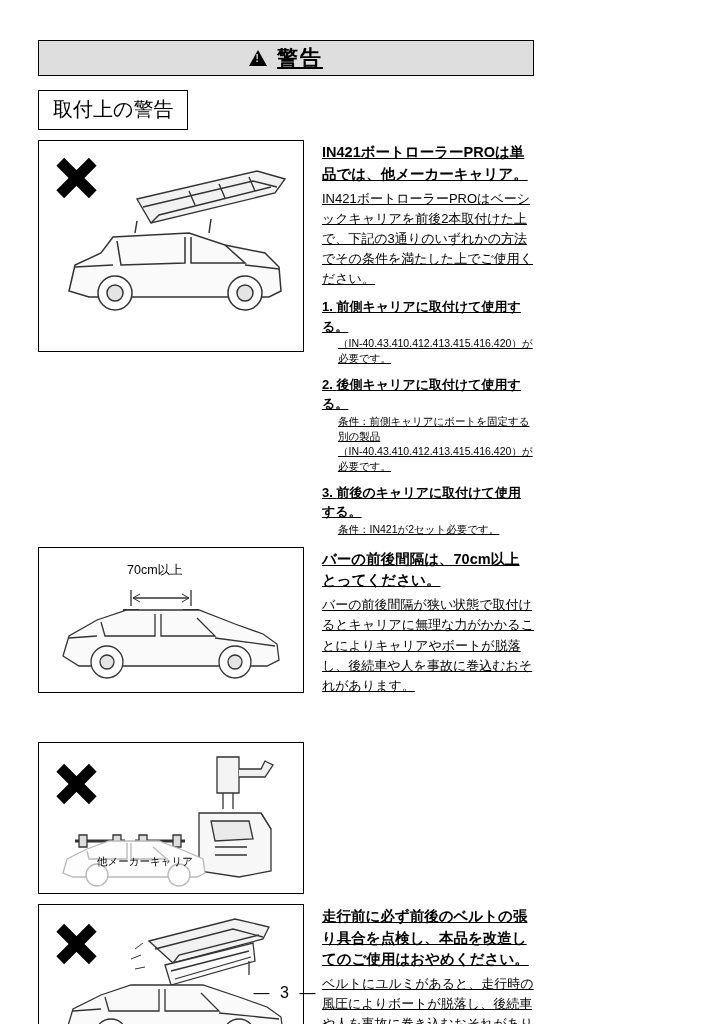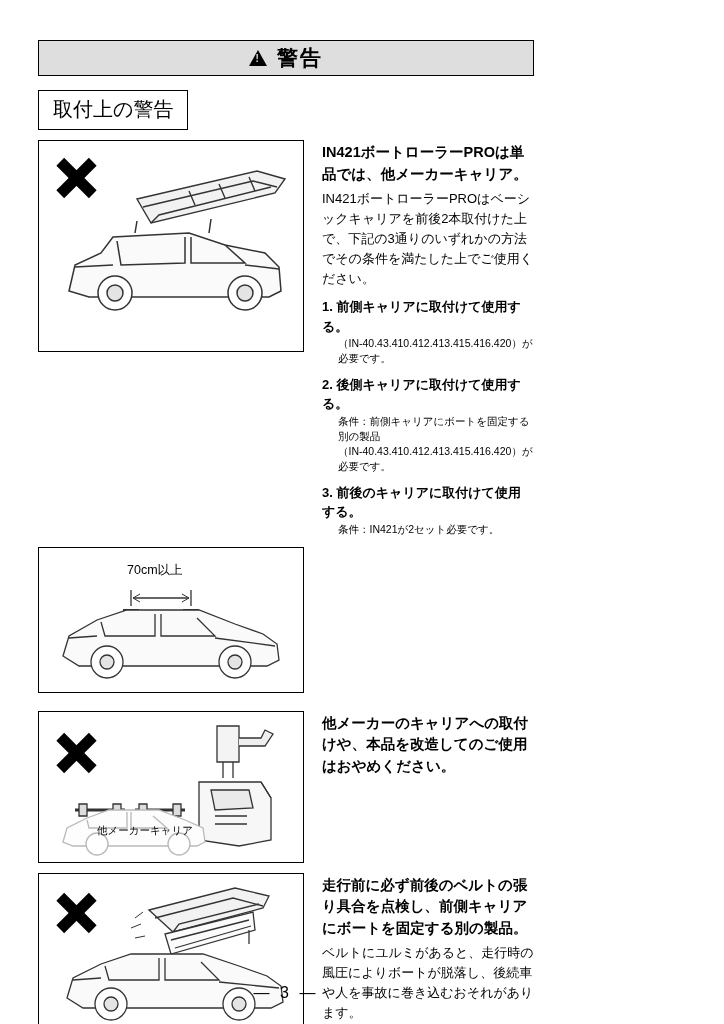--- a/index.html
+++ b/index.html
@@ -15,20 +15,21 @@
     position: relative;
     overflow: hidden;
   }
   .page {
     position: absolute;
     left: 0; top: 0;
     width: 572px;
     height: 1024px;
     box-sizing: border-box;
     padding: 40px 38px 8px 38px;
+    text-decoration: underline;
   }
 
   
   .warn-banner {
     border: 1.5px solid #000;
     background: #dedede;
     height: 34px;
     display: flex;
     align-items: center;
     justify-content: center;
@@ -237,25 +238,29 @@
           <path d="M30 90 L58 88"></path>
           <path d="M176 90 L236 98"></path>
           <circle cx="68" cy="114" r="16" fill="#fff"></circle>
           <circle cx="68" cy="114" r="7" fill="#e4e4e4"></circle>
           <circle cx="196" cy="114" r="16" fill="#fff"></circle>
           <circle cx="196" cy="114" r="7" fill="#e4e4e4"></circle>
         </g>
       </svg>
       <div class="dim-label" style="left:88px;top:14px;">70cm以上</div>
     </div>
+    <div class="txt">
+      <p class="lead">バーの前後間隔は、70cm以上とってください。</p>
+      <p class="body">バーの前後間隔が狭い状態で取付けるとキャリアに無理な力がかかることによりキャリアやボートが脱落し、後続車や人を事故に巻込むおそれがあります。</p>
+    </div>
   </div>
 
   
   <div class="row" style="margin-top:18px;">
-    <div class="fig" style="width:266px;height:152px;">
+    <div class="fig" style="width:266px;height:152px;margin-top:28px;">
       <div class="xmark" style="left:14px;top:18px;">
           <span></span>
           <span></span>
         </div>
       <svg width="264" height="150" viewBox="0 0 264 150">
         <g stroke="#333" stroke-width="1.3" fill="none">
 
           <path d="M178 14 L200 14 L200 50 L178 50 Z" fill="#f4f4f4"></path>
           <path d="M184 50 L184 66 M194 50 L194 66"></path>
           <path d="M200 26 L222 26 L226 18 L234 22 L226 34 L200 34" fill="#efefef"></path>
@@ -276,21 +281,20 @@
             <circle cx="58" cy="132" r="11" fill="#fff"></circle>
             <circle cx="140" cy="132" r="11" fill="#fff"></circle>
             <path d="M48 108 L50 116 L88 116 L88 100"></path>
             <path d="M92 100 L92 116 L128 116 L114 104"></path>
           </g>
         </g>
       </svg>
       <div class="fig-caption" style="left:58px;top:112px;">他メーカーキャリア</div>
     </div>
     <div class="txt">
-      <p class="lead">他メーカーのキャリアへの取付けや、本品を改造してのご使用はおやめください。</p>
     </div>
   </div>
 
   
 
   
   <div class="row">
     <div class="fig" style="width:266px;height:160px;">
       <div class="xmark" style="left:14px;top:16px;">
           <span></span>
@@ -315,19 +319,19 @@
           <path d="M34 106 L62 104"></path>
           <path d="M180 108 L240 114"></path>
           <circle cx="72" cy="130" r="16" fill="#fff"></circle>
           <circle cx="72" cy="130" r="7" fill="#e4e4e4"></circle>
           <circle cx="200" cy="130" r="16" fill="#fff"></circle>
           <circle cx="200" cy="130" r="7" fill="#e4e4e4"></circle>
         </g>
       </svg>
     </div>
     <div class="txt">
-      <p class="lead">走行前に必ず前後のベルトの張り具合を点検し、前側キャリアにボートを固定する別の製品。</p>
+      <p class="lead">走行前に必ず前後のベルトの張り具合を点検し、本品を改造してのご使用はおやめください。</p>
       <p class="body">ベルトにユルミがあると、走行時の風圧によりボートが脱落し、後続車や人を事故に巻き込むおそれがあります。</p>
     </div>
   </div>
 
   <div class="pagenum">— 3 —</div>
 </div>
 
 </body></html>

